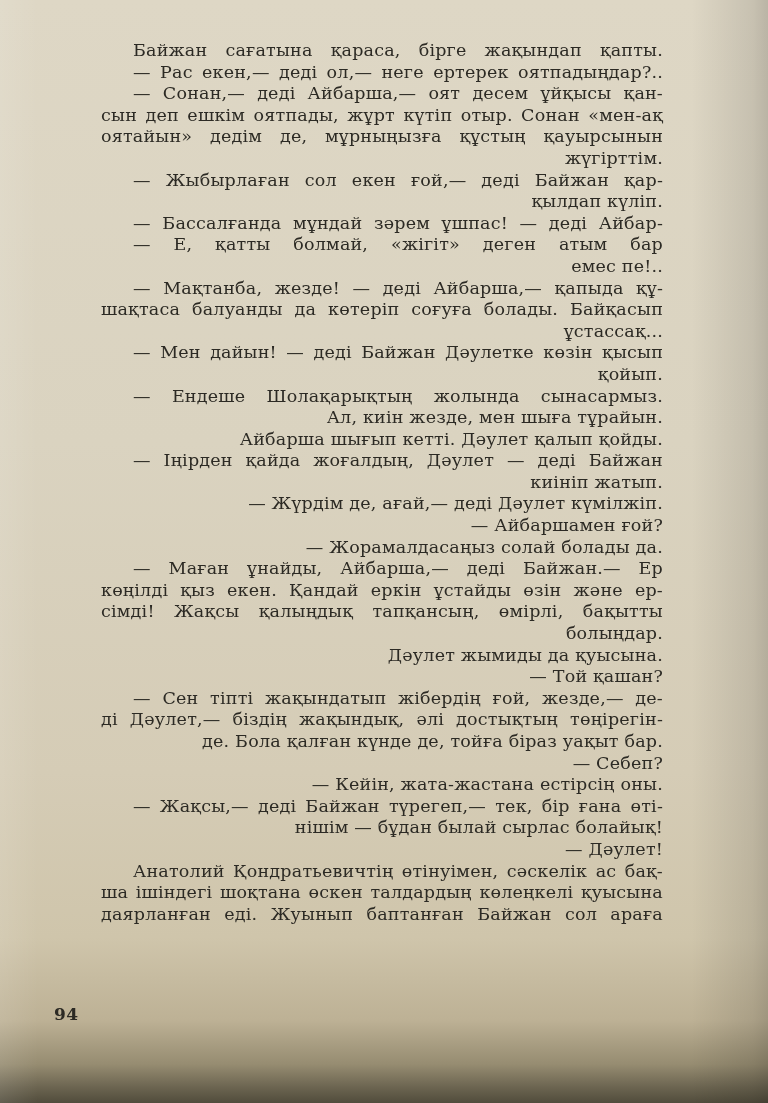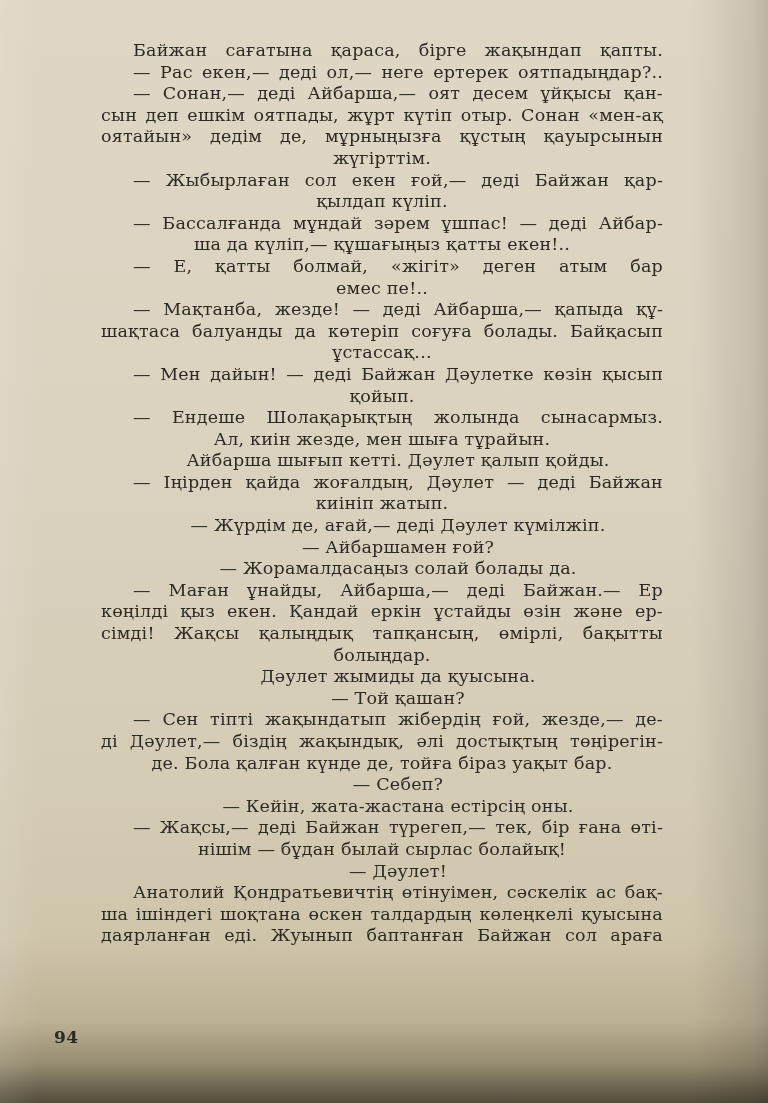--- a/index.html
+++ b/index.html
@@ -17,48 +17,46 @@
       linear-gradient(180deg, #ded7c5 0%, #dad3c0 40%, #d5ccb6 70%, #cfc5ab 85%, #bdb195 92.5%, #968c71 96.5%, #6b6450 98.6%, #514c3c 100%);
   }
   .text-block {
     position: absolute;
     left: 101px; top: 40px; width: 562px;
     font-size: 17.5px;
     line-height: 21.6px;
     color: #2c2a24;
     letter-spacing: 0.2px;
   }
-  .line { text-align: center; white-space: normal; }
+  .line { text-align: right; white-space: normal; }
   .line.justify { text-align: justify; text-align-last: justify; }
   .line.indent { text-indent: 32px; }
   .page-number {
     position: absolute;
     left: 54px; top: 1004px;
     font-size: 17px;
     font-weight: bold;
     color: #2c2a24;
     letter-spacing: 0.5px;
-    margin-top: 23px;
   }
 </style>
 </head>
 <body>
 
 <div class="scan">
   <div class="text-block">
       <div class="line indent justify">Байжан сағатына қараса, бірге жақындап қапты.</div>
       <div class="line indent justify">— Рас екен,— деді ол,— неге ертерек оятпадыңдар?..</div>
       <div class="line indent justify">— Сонан,— деді Айбарша,— оят десем ұйқысы қан-</div>
       <div class="line justify">сын деп ешкім оятпады, жұрт күтіп отыр. Сонан «мен-ақ</div>
       <div class="line justify">оятайын» дедім де, мұрныңызға құстың қауырсынын</div>
       <div class="line">жүгірттім.</div>
       <div class="line indent justify">— Жыбырлаған сол екен ғой,— деді Байжан қар-</div>
       <div class="line">қылдап күліп.</div>
       <div class="line indent justify">— Бассалғанда мұндай зәрем ұшпас! — деді Айбар-</div>
-      <div class="line">ша да күліп,— құшағыңыз қатты екен!..</div>
       <div class="line indent justify">— Е, қатты болмай, «жігіт» деген атым бар</div>
       <div class="line">емес пе!..</div>
       <div class="line indent justify">— Мақтанба, жезде! — деді Айбарша,— қапыда құ-</div>
       <div class="line justify">шақтаса балуанды да көтеріп соғуға болады. Байқасып</div>
       <div class="line">ұстассақ...</div>
       <div class="line indent justify">— Мен дайын! — деді Байжан Дәулетке көзін қысып</div>
       <div class="line">қойып.</div>
       <div class="line indent justify">— Ендеше Шолақарықтың жолында сынасармыз.</div>
       <div class="line">Ал, киін жезде, мен шыға тұрайын.</div>
       <div class="line indent">Айбарша шығып кетті. Дәулет қалып қойды.</div>

